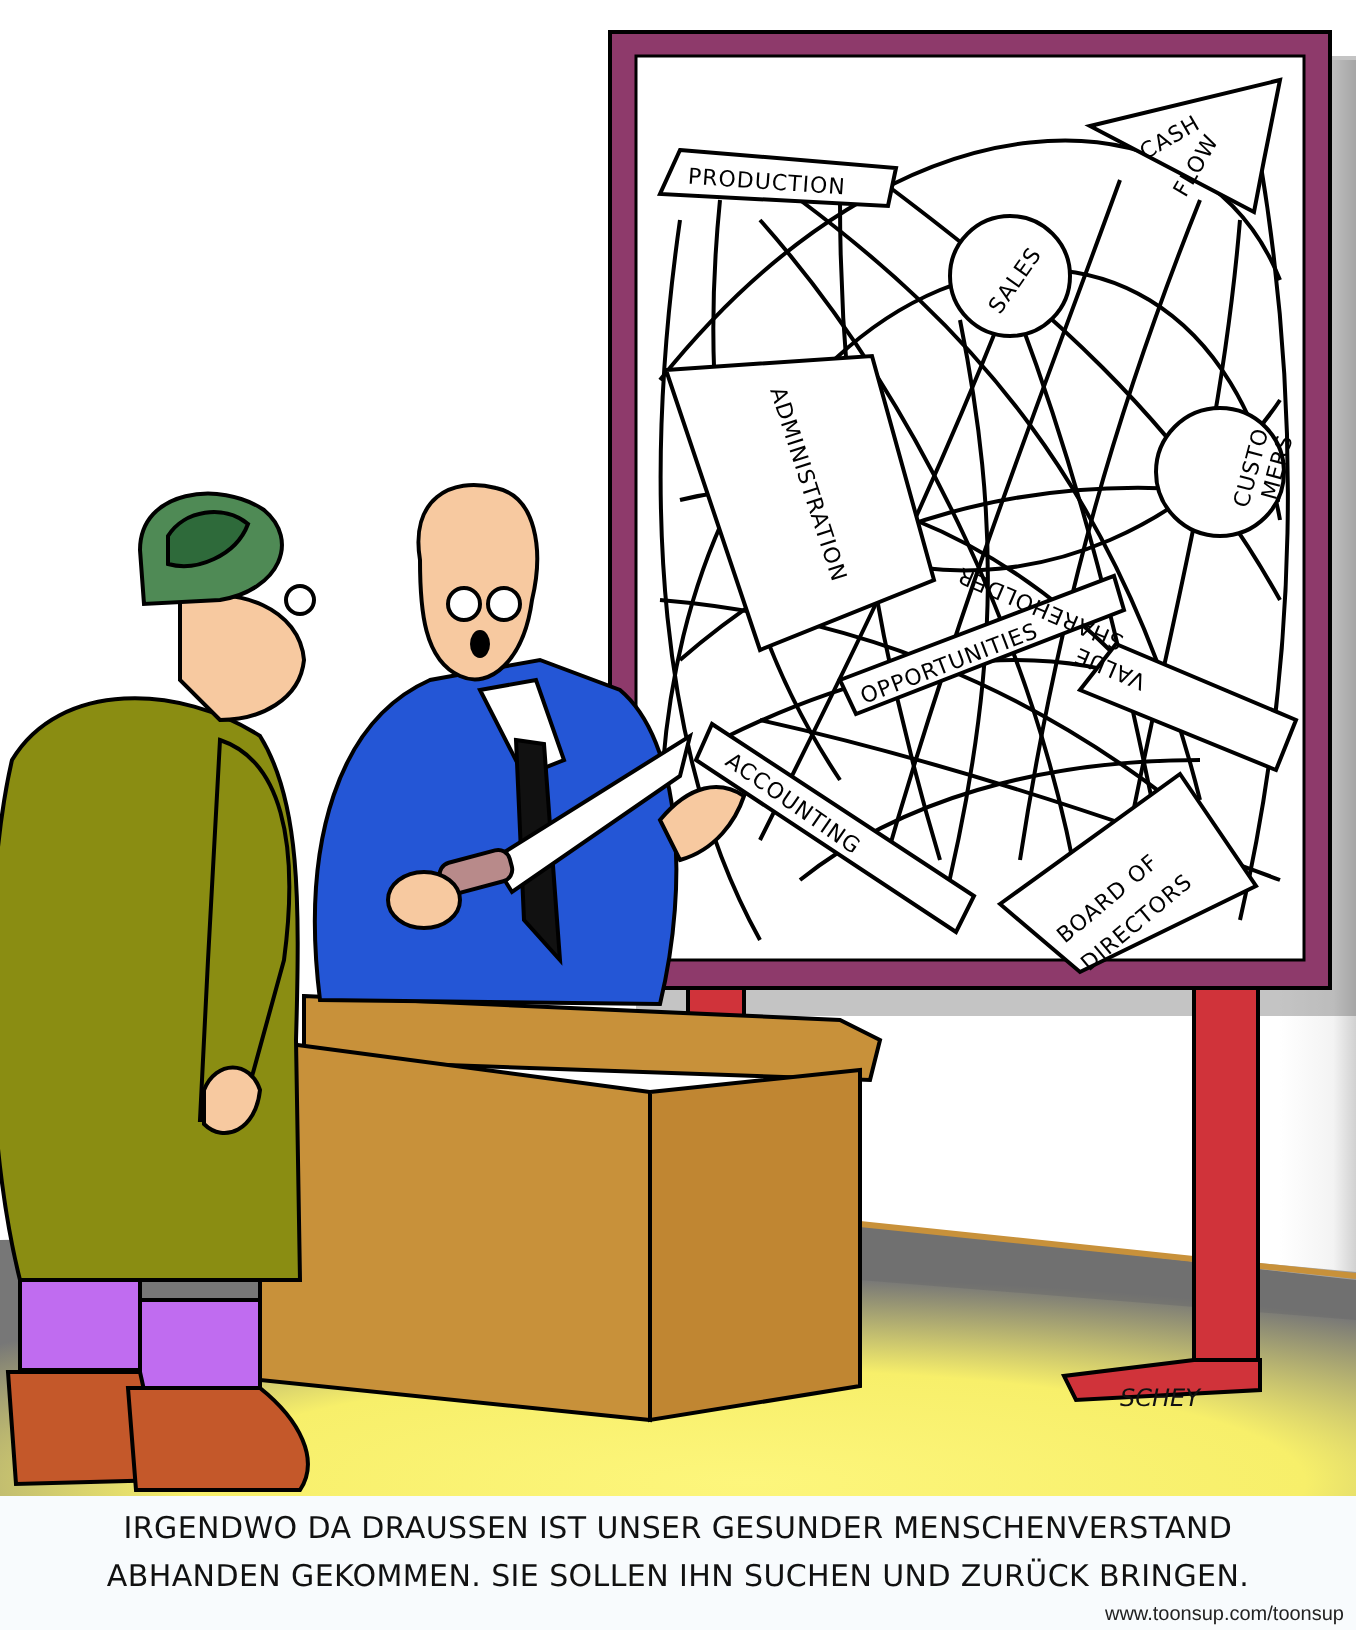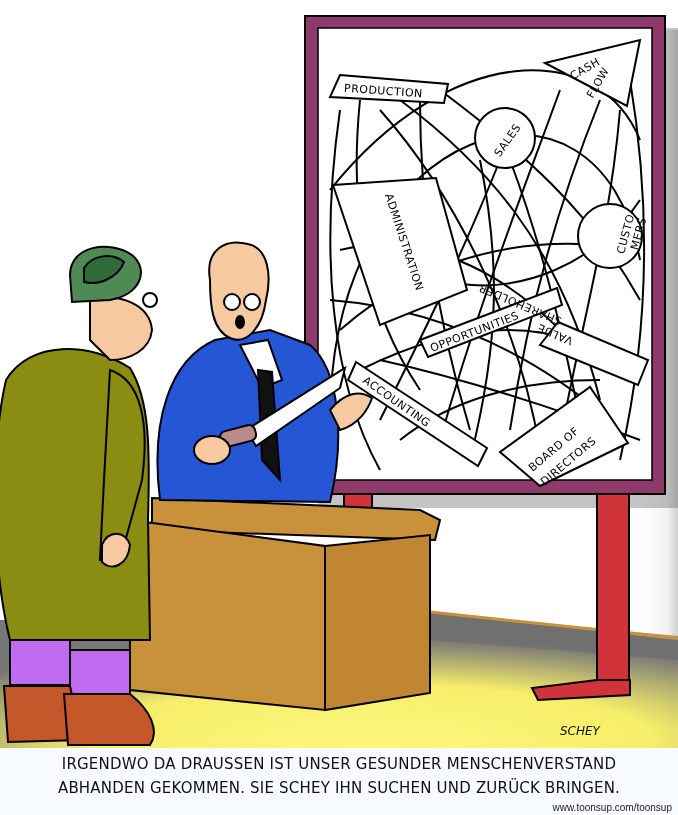--- a/index.html
+++ b/index.html
@@ -10,21 +10,21 @@
       position: absolute; left: 0; top: 748px; width: 678px; height: 67px;
       background: #f8fbfd; text-align: center;
       font-family: "DejaVu Sans", sans-serif; font-size: 15px; line-height: 24px;
       color: #111; letter-spacing: 0.2px; padding-top: 4px; box-sizing: border-box;
     }
     .caption .line { display: block; white-space: nowrap; }
     .url {
       position: absolute; right: 6px; bottom: 2px;
       font-family: "Liberation Sans", sans-serif; font-size: 10px; color: #222;
     }
-    .sig { position: absolute; left: 560px; top: 692px; font-family: "DejaVu Sans", sans-serif; font-style: italic; font-size: 12px; color: #111; margin-top: 32px; }
+    .sig { position: absolute; left: 560px; top: 692px; font-family: "DejaVu Sans", sans-serif; font-style: italic; font-size: 12px; color: #111; }
   </style>
 </head>
 <body>
 
 <div class="frame">
   <svg class="scene" viewBox="0 0 678 748">
     <defs>
       <radialGradient id="floorGlow" cx="0.55" cy="0.95" r="0.75">
         <stop offset="0" stop-color="#fdf67c"></stop>
         <stop offset="0.55" stop-color="#f7ef6a"></stop>
@@ -164,16 +164,16 @@
       <rect x="70" y="650" width="60" height="45" fill="#c06cf0"></rect>
       <path d="M4 686 L70 686 L82 740 L8 742 Z" fill="#c4582a"></path>
       <path d="M64 694 L130 694 C150 710 160 730 150 745 L68 745 Z" fill="#c4582a"></path>
     </g>
   </svg>
 
   <span class="sig">SCHEY</span>
 
   <div class="caption">
     <span class="line">IRGENDWO DA DRAUSSEN IST UNSER GESUNDER MENSCHENVERSTAND</span>
-    <span class="line">ABHANDEN GEKOMMEN. SIE SCHEY IHN SUCHEN UND ZURÜCK BRINGEN.</span>
+    <span class="line">ABHANDEN GEKOMMEN. SIE SOLLEN IHN SUCHEN UND ZURÜCK BRINGEN.</span>
   </div>
   <span class="url">www.toonsup.com/toonsup</span>
 </div>
 
 </body></html>

